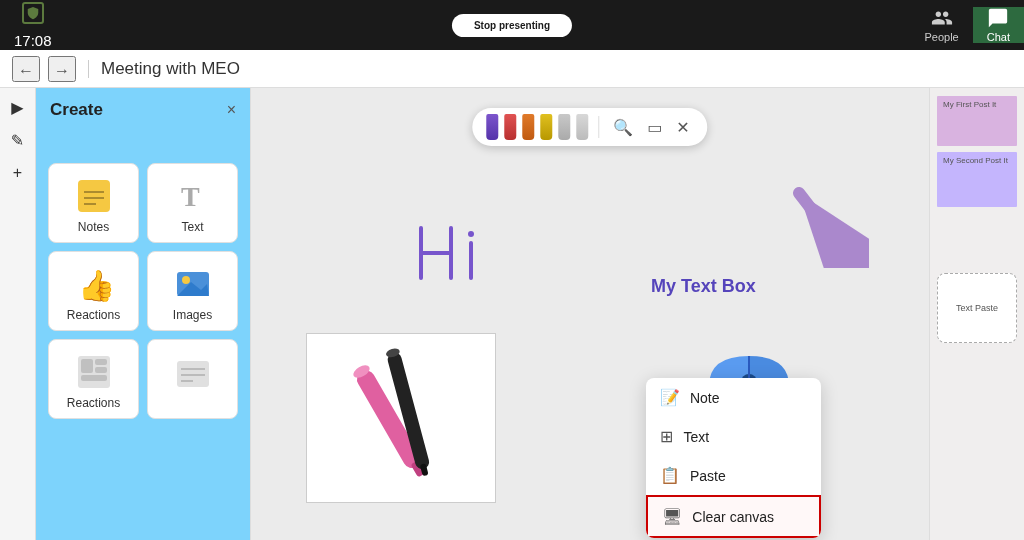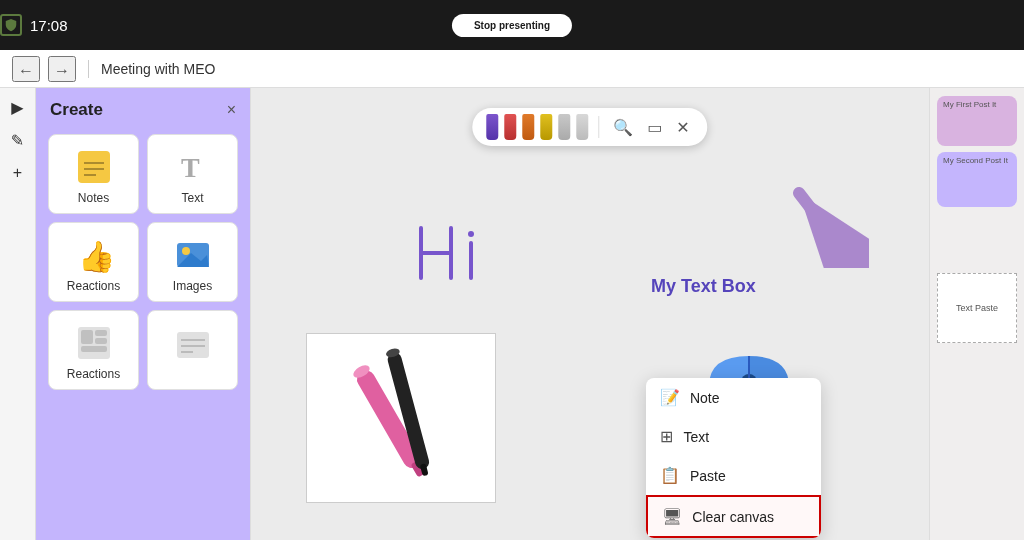--- a/index.html
+++ b/index.html
@@ -7,21 +7,21 @@
 
     
     #topbar {
       width: 100%; height: 50px;
       background: #1a1a1a;
       display: flex; align-items: center;
       position: relative; z-index: 10;
     }
     #topbar .logo-area {
       display: flex; align-items: center; gap: 8px;
-      color: white;
+      padding-left: 14px; color: white; flex-direction: column;
     }
     #topbar .shield-icon {
       width: 22px; height: 22px;
       border: 2px solid #5c7a3e;
       border-radius: 3px;
       display: flex; align-items: center; justify-content: center;
     }
     #topbar .shield-icon svg { fill: #5c7a3e; }
     #topbar .time { color: white; font-size: 15px; font-weight: 500; }
     #topbar .stop-btn {
@@ -48,34 +48,35 @@
     
     #secondbar {
       width: 100%; height: 38px;
       background: white;
       border-bottom: 1px solid #ddd;
       display: flex; align-items: center;
       padding: 0 12px; gap: 8px;
     }
     .nav-arrow { cursor: pointer; color: #555; font-size: 16px; padding: 2px 4px; }
     .divider-v { width: 1px; height: 18px; background: #ccc; margin: 0 4px; }
-    .meeting-title { font-size: 14px; color: #333; }
+    .meeting-title { font-size: 17px; color: #333; }
 
     
     #main {
       display: flex; width: 100%; height: 452px;
     }
 
     
     #left-panel {
       width: 215px; min-width: 215px;
-      background: #c4b5fd;
+      background: #7dd3fc;
       border-right: 1px solid #ddd;
       display: flex; flex-direction: column;
       position: relative;
+      gap: 29px;
     }
     #left-panel .panel-header {
       display: flex; align-items: center; justify-content: space-between;
       padding: 12px 14px 6px 14px;
     }
     #left-panel .panel-header .create-label {
       font-size: 17px; font-weight: 600; color: #222;
     }
     #left-panel .panel-header .close-btn {
       cursor: pointer; background: none; border: none; font-size: 16px; color: #555;
@@ -171,21 +172,21 @@
     #right-sidebar {
       width: 95px; min-width: 95px;
       background: #f0eeee;
       border-left: 1px solid #ddd;
       display: flex; flex-direction: column;
       align-items: center; padding: 8px 6px; gap: 6px;
       overflow: hidden;
     }
     .sticky-thumb {
       width: 80px; min-height: 50px;
-      border-radius: 8px; padding: 4px 6px;
+      border-radius: 1px; padding: 4px 6px;
       font-size: 9px; color: #333; position: relative;
     }
     .sticky-thumb .sticky-label {
       font-size: 8px; color: #555; margin-bottom: 2px;
     }
 
     
     .mouse-illustration {
       position: absolute; bottom: 20px; right: 110px;
     }
@@ -198,20 +199,34 @@
     <div class="shield-icon">
       <svg viewBox="0 0 16 16" width="14" height="14">
           <path d="M8 1L2 3.5v4c0 3.5 2.5 6.5 6 7.5 3.5-1 6-4 6-7.5v-4L8 1z"></path>
         </svg>
     </div>
     <span class="time">17:08</span>
   </div>
 
   <button class="stop-btn">Stop presenting</button>
 
+  <div class="right-icons">
+    <button class="top-icon-btn">
+      <svg viewBox="0 0 24 24">
+          <path d="M16 11c1.7 0 3-1.3 3-3s-1.3-3-3-3-3 1.3-3 3 1.3 3 3 3zm-8 0c1.7 0 3-1.3 3-3S9.7 5 8 5 5 6.3 5 8s1.3 3 3 3zm0 2c-2.3 0-7 1.2-7 3.5V19h14v-2.5c0-2.3-4.7-3.5-7-3.5zm8 0c-.3 0-.6 0-1 .1 1.2.8 2 2 2 3.4V19h6v-2.5c0-2.3-4.7-3.5-7-3.5z"></path>
+        </svg>
+      <span>People</span>
+    </button>
+    <button class="top-icon-btn active">
+      <svg viewBox="0 0 24 24">
+          <path d="M20 2H4c-1.1 0-2 .9-2 2v18l4-4h14c1.1 0 2-.9 2-2V4c0-1.1-.9-2-2-2z"></path>
+        </svg>
+      <span>Chat</span>
+    </button>
+  </div>
 </div>
 
 <div id="secondbar">
   <button class="nav-arrow">←</button>
   <button class="nav-arrow">→</button>
   <div class="divider-v"></div>
   <span class="meeting-title">Meeting with MEO</span>
 </div>
 
 <div id="main">
@@ -399,18 +414,18 @@
   <div id="right-sidebar">
 
     <div class="sticky-thumb" style="background:#d9b3e0;">
       <div class="sticky-label">My First Post It</div>
     </div>
 
     <div class="sticky-thumb" style="background:#c4b5fd; min-height:55px;">
       <div class="sticky-label">My Second Post It</div>
     </div>
 
-    <div style="width:80px;min-height:70px;border:1px dashed #aaa;border-radius:0;background:white;display:flex;align-items:center;justify-content:center;margin-top:60px;">
+    <div style="width:80px;min-height:70px;border:1px dashed #aaa;border-radius:8px;background:white;display:flex;align-items:center;justify-content:center;margin-top:60px;">
       <span style="font-size:9px;color:#555;text-align:center;">Text Paste</span>
     </div>
   </div>
 
 </div>
 
 </body></html>

